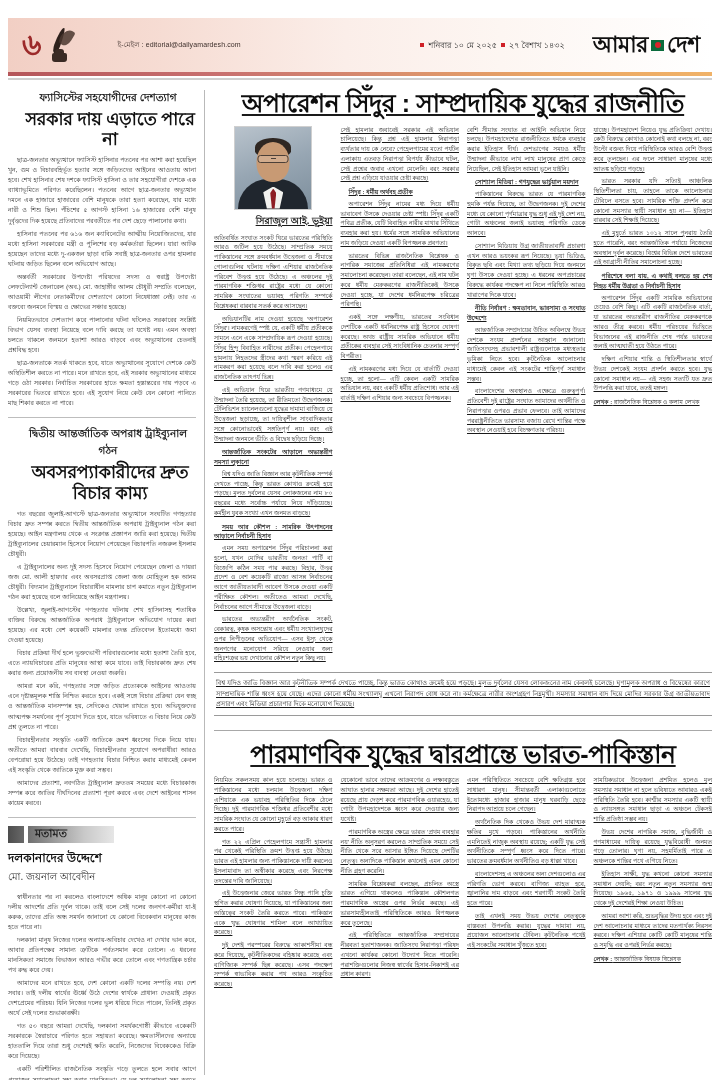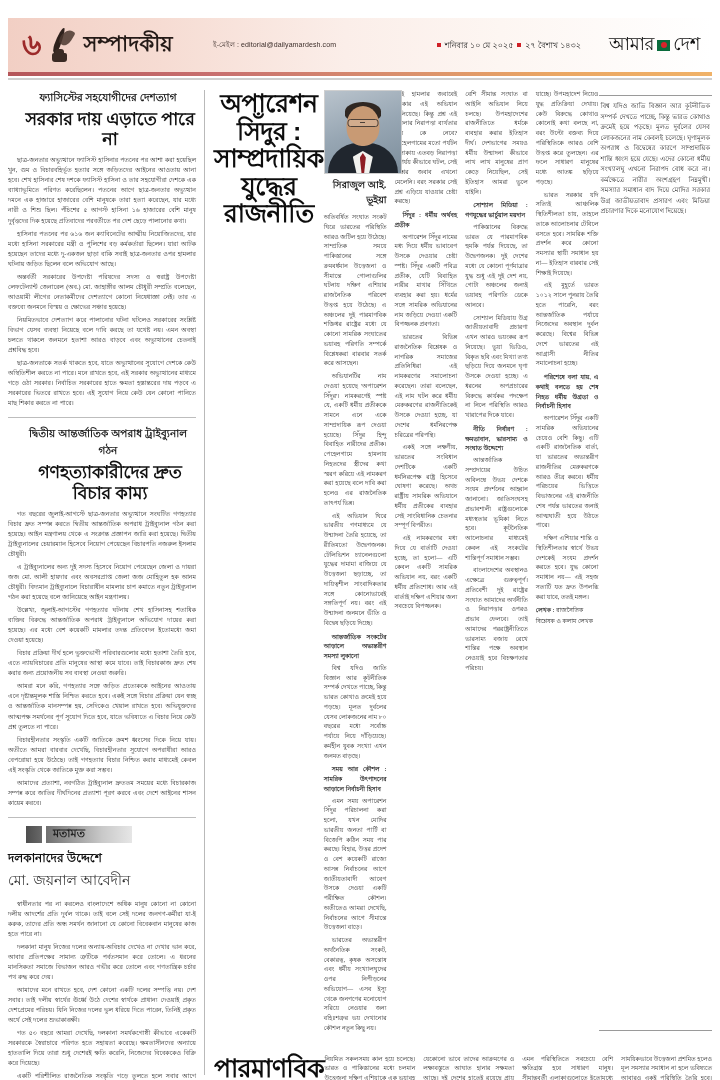--- a/index.html
+++ b/index.html
@@ -44,21 +44,21 @@
     font-family:"Liberation Sans",sans-serif;
   }
   .mh-email{
     font-size:7px;color:#3d2f2b;margin-left:34px;white-space:nowrap;
     font-family:"Liberation Sans",sans-serif;letter-spacing:.1px;
   }
   .mh-right{margin-left:auto;display:flex;align-items:center;padding-right:12px;gap:28px;}
   .mh-date{font-size:8px;color:#2b2b2b;white-space:nowrap;display:flex;align-items:center;gap:4px;
     font-family:"Liberation Sans",sans-serif;}
   .datesep{display:inline-block;width:4px;height:4px;background:#cf2027;}
-  .brand{display:flex;align-items:center;gap:3px;font-size:18px;font-weight:400;color:#111;
+  .brand{display:flex;align-items:center;gap:3px;font-size:22px;font-weight:700;color:#111;
     font-family:"Liberation Sans",sans-serif;letter-spacing:-.3px;text-align:right;}
   .brand-flag{
     width:13px;height:11px;background:#0a6b3c;display:inline-block;position:relative;
   }
   .brand-flag:after{
     content:"";position:absolute;top:2.2px;left:4px;width:6px;height:6px;border-radius:50%;background:#d8232a;
   }
   .mh-rule{height:4px;margin:0 8px;background:linear-gradient(90deg,#b5565a 0%,#c8706f 30%,#d98f6d 55%,#eba763 78%,#f0b268 100%);}
   .mh-rule2{height:2px;margin:2px 8px 0 8px;background:#cfcfcf;}
 
@@ -78,37 +78,37 @@
     font-family:"Liberation Sans",sans-serif;letter-spacing:-.2px;
   }
   .ed-body p{
     margin:0 0 3px 0;font-size:6.2px;line-height:1.62;text-align:justify;text-indent:9px;
     color:#2a2a2a;word-spacing:.3px;
   }
   .blk-sep{height:1px;background:#bdbdbd;margin:9px 0 8px 0;}
 
   
   .opinion-badge{
-    width:106px;height:17px;margin:0 0 9px 18px;position:relative;overflow:hidden;
+    width:106px;height:17px;margin:0 0 9px 0;position:relative;overflow:hidden;
     background:linear-gradient(90deg,#4d4d4d 0%,#6e6e6e 18%,#9d9d9d 45%,#c9c9c9 72%,#e6e6e6 100%);
     display:flex;align-items:center;
   }
   .opinion-badge .bar{width:4px;height:17px;background:#fff;margin-left:16px;}
   .opinion-badge .blabel{
     font-size:11px;font-weight:700;color:#1d1d1d;margin-left:7px;
     font-family:"Liberation Sans",sans-serif;
   }
   .op-head{
     font-size:12px;font-weight:700;color:#111;margin:0 0 3px 0;line-height:1.15;
     font-family:"Liberation Sans",sans-serif;
   }
-  .op-author{font-size:14px;color:#333;margin:0 0 6px 0;font-family:"Liberation Sans",sans-serif;}
-
-  
-  .feature{display:flex;flex-direction:row;}
+  .op-author{font-size:10px;color:#333;margin:0 0 6px 0;font-family:"Liberation Sans",sans-serif;}
+
+  
+  .feature{display:flex;flex-direction:column;text-decoration:underline;}
   .feat-head{
     font-size:25px;font-weight:700;text-align:center;color:#0d0d0d;margin:0 0 8px 0;line-height:1.1;
     font-family:"Liberation Sans",sans-serif;letter-spacing:-.4px;
   }
   .feat-cols{display:flex;gap:8px;}
   .fcol{flex:1;min-width:0;}
   .fcol p{
     margin:0 0 3px 0;font-size:6.1px;line-height:1.6;text-align:justify;text-indent:8px;color:#2b2b2b;
   }
   .fcol p.noind{text-indent:0;}
@@ -178,21 +178,20 @@
 <div class="page">
 
   <div class="masthead">
     <div class="mh-left">
       <span class="page-num">৬</span>
       <span class="quill">
         <span class="feather"></span>
           <span class="feather2"></span>
           <span class="ink"></span>
       </span>
-      <span class="section-name">সম্পাদকীয়</span>
       <span class="mh-email">ই-মেইল : editorial@dailyamardesh.com</span>
     </div>
     <div class="mh-right">
       <span class="mh-date">
         <span class="datesep"></span>
         <span>শনিবার ১০ মে ২০২৫</span>
         <span class="datesep"></span>
         <span>২৭ বৈশাখ ১৪৩২</span>
       </span>
       <span class="brand">
@@ -218,21 +217,21 @@
           <p>অন্তর্বর্তী সরকারের উপদেষ্টা পরিষদের সদস্য ও স্বরাষ্ট্র উপদেষ্টা লেফটেন্যান্ট জেনারেল (অব.) মো. জাহাঙ্গীর আলম চৌধুরী সম্প্রতি বলেছেন, আওয়ামী লীগের নেতাকর্মীদের দেশত্যাগে কোনো নিষেধাজ্ঞা নেই। তার এ বক্তব্যে জনমনে বিস্ময় ও ক্ষোভের সঞ্চার হয়েছে।</p>
           <p>নিয়মিতভাবে দেশত্যাগ করে পালানোর ঘটনা ঘটলেও সরকারের সংশ্লিষ্ট বিভাগ যেসব ব্যবস্থা নিয়েছে বলে দাবি করছে তা যথেষ্ট নয়। এমন অবস্থা চলতে থাকলে জনমনে হতাশা আরও বাড়বে এবং অভ্যুত্থানের চেতনাই প্রশ্নবিদ্ধ হবে।</p>
           <p>ছাত্র-জনতাকে সতর্ক থাকতে হবে, যাতে অভ্যুত্থানের সুযোগে দেশকে কেউ অস্থিতিশীল করতে না পারে। মনে রাখতে হবে, এই সরকার অভ্যুত্থানের মাধ্যমে গড়ে ওঠা সরকার। নির্বাচিত সরকারের হাতে ক্ষমতা হস্তান্তরের দায় পড়বে এ সরকারের ভিতরে রাখতে হবে। এই সুযোগ নিয়ে কেউ যেন কোনো পানিতে মাছ শিকার করতে না পারে।</p>
         </div>
       </div>
 
       <div class="blk-sep"></div>
 
       <div>
         <div class="ed-kicker">দ্বিতীয় আন্তর্জাতিক অপরাধ ট্রাইব্যুনাল গঠন</div>
-        <h2 class="ed-head">গণহত্যাকারীদের দ্রুত বিচার কাম্য</h2>
+        <h2 class="ed-head">অবসরপ্যাকারীদের দ্রুত বিচার কাম্য</h2>
         <div class="ed-body">
           <p>গত বছরের জুলাই-আগস্টে ছাত্র-জনতার অভ্যুত্থানে সংঘটিত গণহত্যার বিচার দ্রুত সম্পন্ন করতে দ্বিতীয় আন্তর্জাতিক অপরাধ ট্রাইব্যুনাল গঠন করা হয়েছে। আইন মন্ত্রণালয় থেকে এ সংক্রান্ত প্রজ্ঞাপন জারি করা হয়েছে। দ্বিতীয় ট্রাইব্যুনালের চেয়ারম্যান হিসেবে নিয়োগ পেয়েছেন বিচারপতি নজরুল ইসলাম চৌধুরী।</p>
           <p>এ ট্রাইব্যুনালের অন্য দুই সদস্য হিসেবে নিয়োগ পেয়েছেন জেলা ও দায়রা জজ মো. আলী হায়দার এবং অবসরপ্রাপ্ত জেলা জজ মোহিতুল হক আনম চৌধুরী। বিদ্যমান ট্রাইব্যুনালে বিচারাধীন মামলার চাপ কমাতে নতুন ট্রাইব্যুনাল গঠন করা হয়েছে বলে জানিয়েছে আইন মন্ত্রণালয়।</p>
           <p>উল্লেখ্য, জুলাই-আগস্টের গণহত্যার ঘটনায় শেখ হাসিনাসহ শতাধিক ব্যক্তির বিরুদ্ধে আন্তর্জাতিক অপরাধ ট্রাইব্যুনালে অভিযোগ দায়ের করা হয়েছে। এর মধ্যে বেশ কয়েকটি মামলার তদন্ত প্রতিবেদন ইতোমধ্যে জমা দেওয়া হয়েছে।</p>
           <p>বিচার প্রক্রিয়া দীর্ঘ হলে ভুক্তভোগী পরিবারগুলোর মধ্যে হতাশা তৈরি হবে, এতে ন্যায়বিচারের প্রতি মানুষের আস্থা কমে যাবে। তাই বিচারকাজ দ্রুত শেষ করার জন্য প্রয়োজনীয় সব ব্যবস্থা নেওয়া জরুরি।</p>
           <p>আমরা মনে করি, গণহত্যার সঙ্গে জড়িত প্রত্যেককে আইনের আওতায় এনে দৃষ্টান্তমূলক শাস্তি নিশ্চিত করতে হবে। একই সঙ্গে বিচার প্রক্রিয়া যেন স্বচ্ছ ও আন্তর্জাতিক মানসম্পন্ন হয়, সেদিকেও খেয়াল রাখতে হবে। অভিযুক্তদের আত্মপক্ষ সমর্থনের পূর্ণ সুযোগ দিতে হবে, যাতে ভবিষ্যতে এ বিচার নিয়ে কেউ প্রশ্ন তুলতে না পারে।</p>
           <p>বিচারহীনতার সংস্কৃতি একটি জাতিকে ক্রমশ ধ্বংসের দিকে নিয়ে যায়। অতীতে আমরা বারবার দেখেছি, বিচারহীনতার সুযোগে অপরাধীরা আরও বেপরোয়া হয়ে উঠেছে। তাই গণহত্যার বিচার নিশ্চিত করার মাধ্যমেই কেবল এই সংস্কৃতি থেকে জাতিকে মুক্ত করা সম্ভব।</p>
           <p>আমাদের প্রত্যাশা, নবগঠিত ট্রাইব্যুনাল দ্রুততম সময়ের মধ্যে বিচারকাজ সম্পন্ন করে জাতির দীর্ঘদিনের প্রত্যাশা পূরণ করবে এবং দেশে আইনের শাসন কায়েম করবে।</p>
         </div>
       </div>

